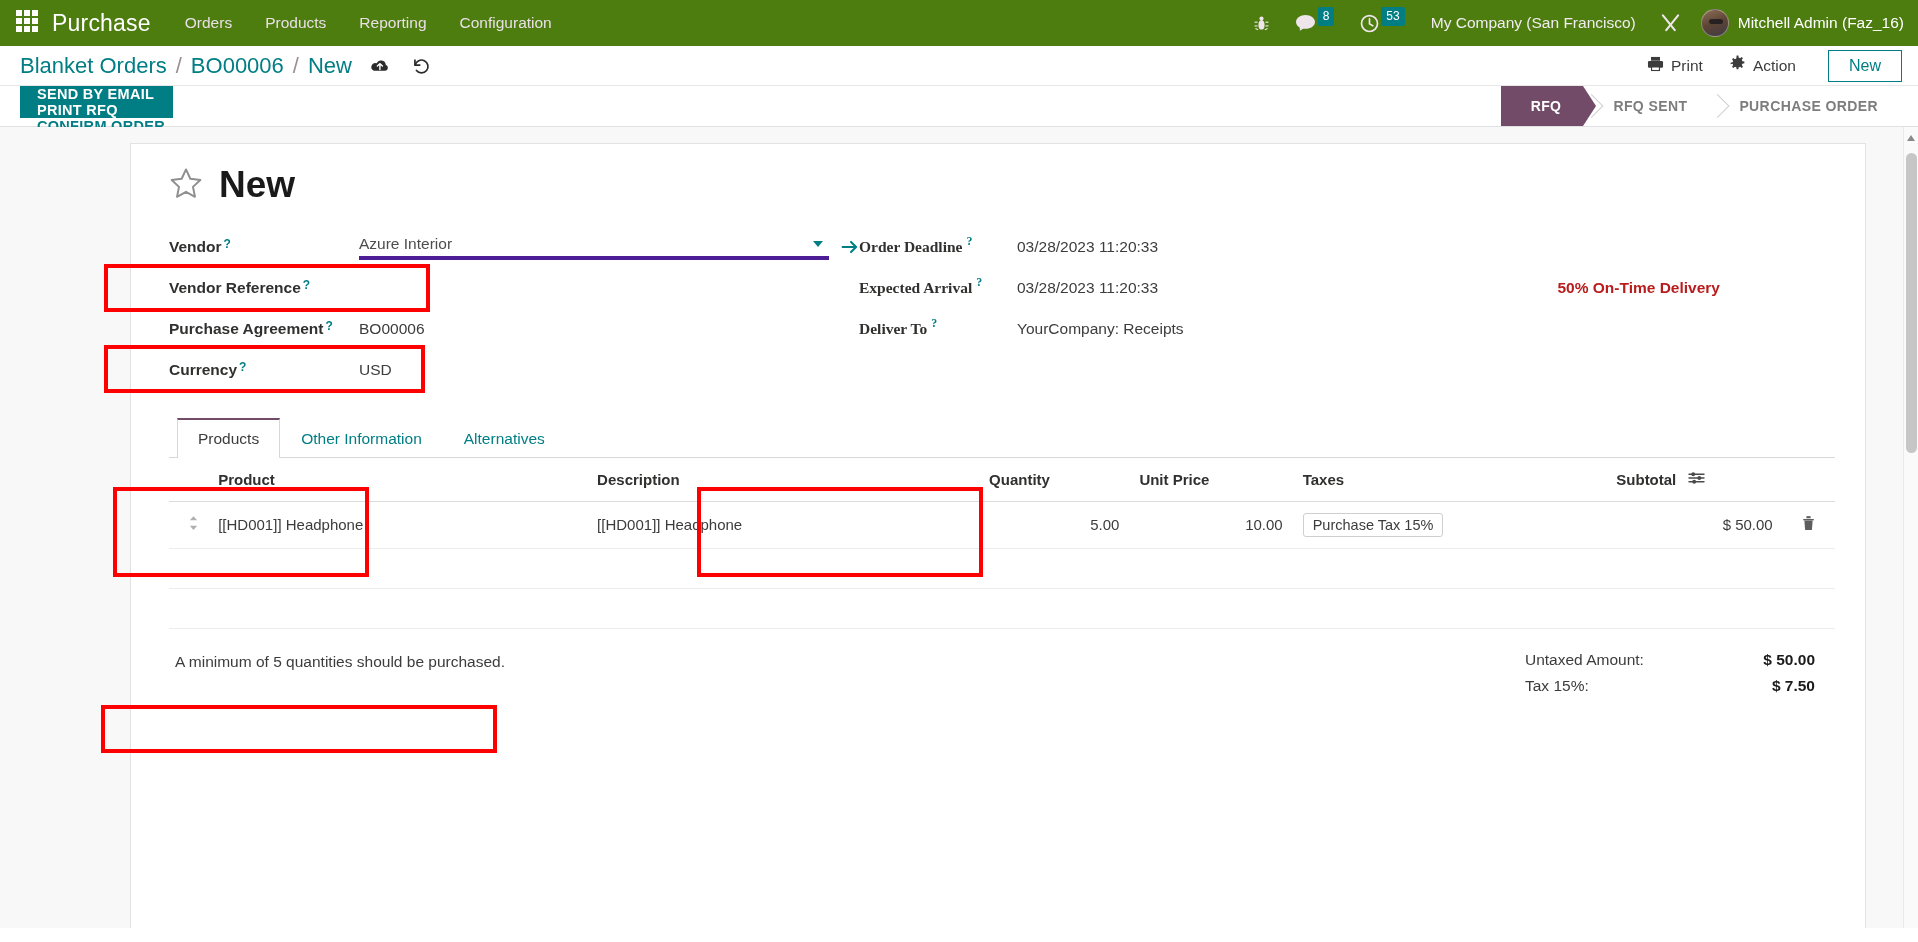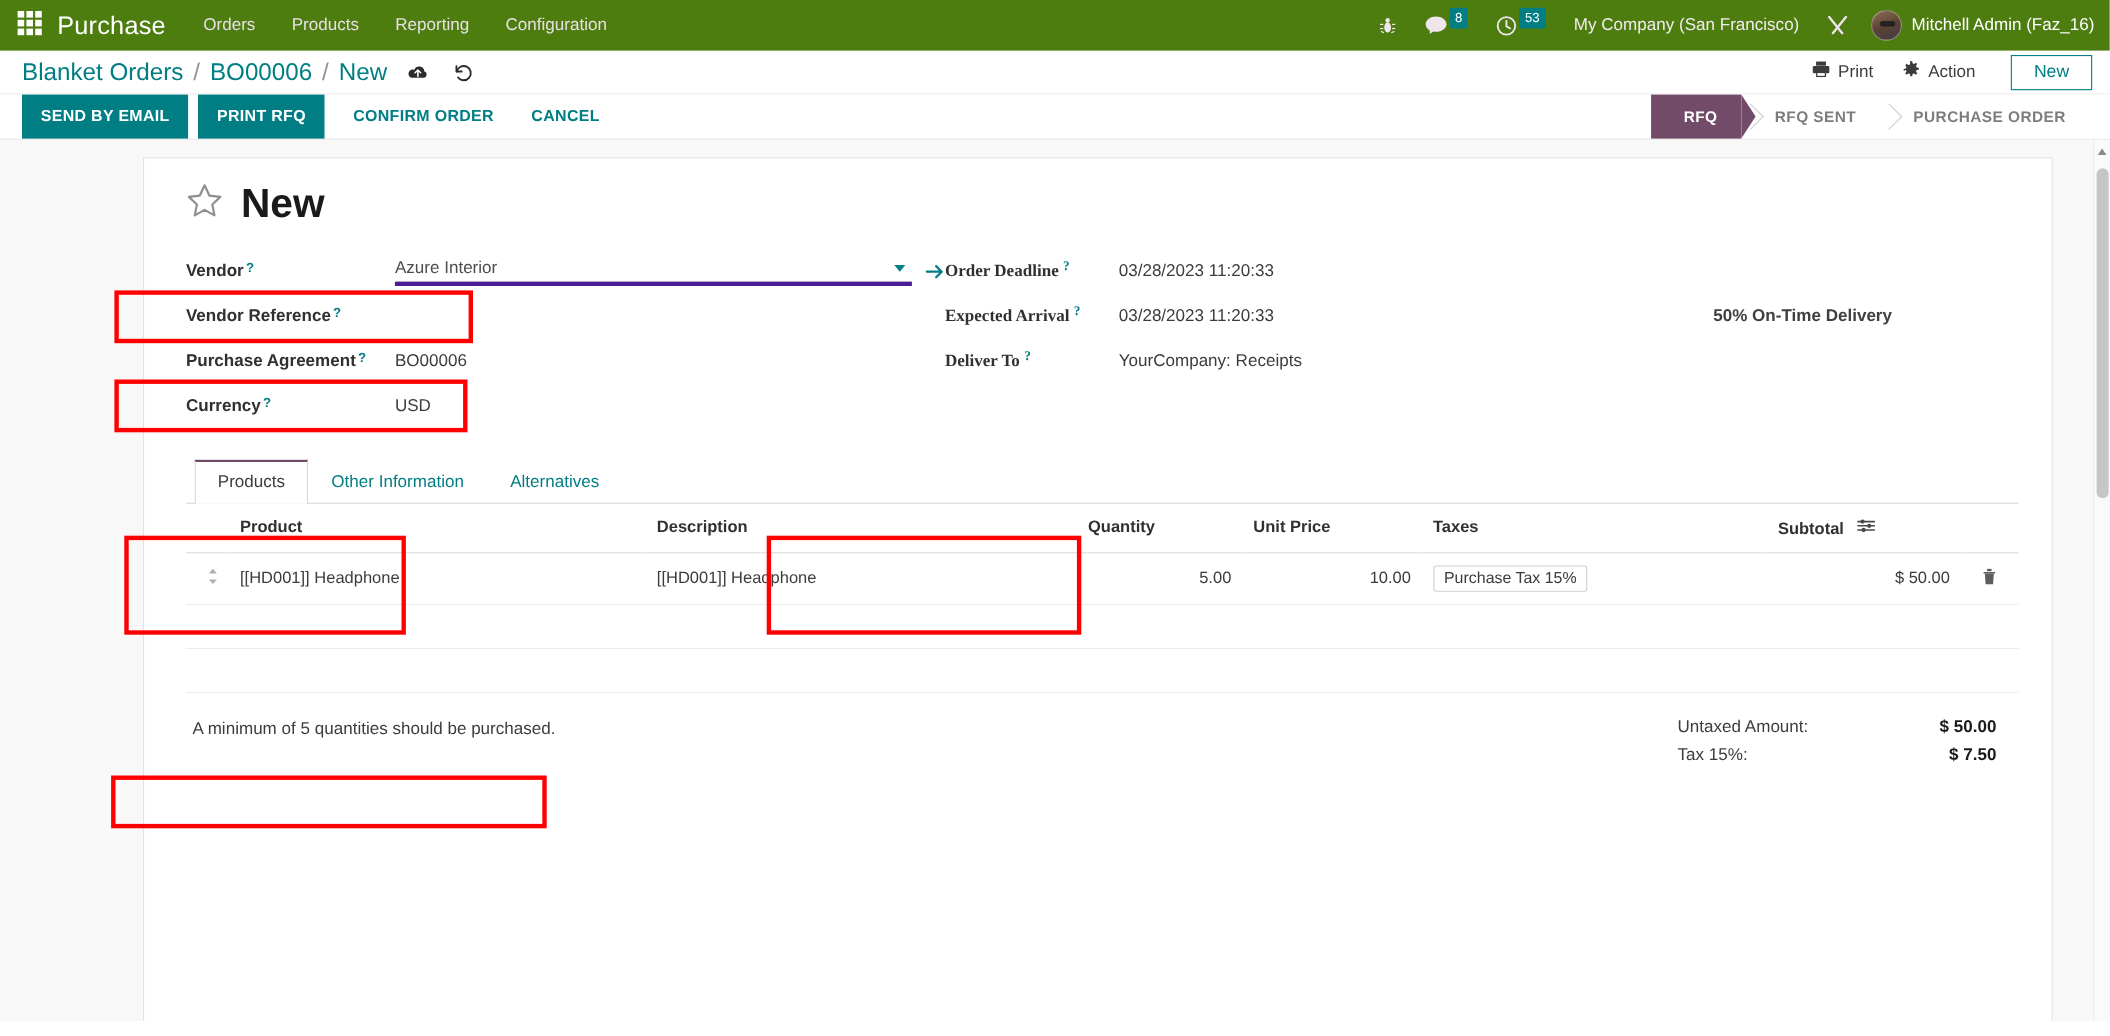--- a/index.html
+++ b/index.html
@@ -122,21 +122,21 @@
   }
 
   
   .statbar {
     height: 41px;
     background: #fff;
     display: flex;
     align-items: stretch;
     border-bottom: 1px solid #dee0e3;
   }
-  .act-btns { display: flex; align-items: stretch; padding-left: 20px; gap: 0; }
+  .act-btns { display: flex; align-items: stretch; padding-left: 20px; gap: 0; flex-direction: column; }
   .btn-primary {
     background: #017E84; color: #fff;
     font-size: 14.5px; font-weight: 700; letter-spacing: .3px;
     padding: 0 17px;
     display: inline-flex; align-items: center;
     border: none; cursor: pointer;
     margin-right: 9px;
   }
   .btn-link {
     background: transparent; color: #017E84;
@@ -224,21 +224,21 @@
     border-top: 6.5px solid #017E84;
     cursor: pointer;
   }
   .int-link { color: #017E84; margin-left: 12px; cursor: pointer; display: inline-flex; }
 
   .rlabel {
     font-size: 15.5px; font-weight: 700; color: #30302f;
     width: 158px; flex: 0 0 158px;
     display: flex; align-items: flex-start; gap: 4px; font-family: Liberation Serif, serif;
   }
-  .ontime { color: #404040; font-size: 15.5px; font-weight: 700; margin-left: auto; padding-right: 115px; cursor: pointer; }
+  .ontime { color: #b91c1c; font-size: 15.5px; font-weight: 700; margin-left: auto; padding-right: 115px; cursor: pointer; }
 
   
   .tabs { display: flex; margin-top: 26px; border-bottom: 1px solid #d8d8d8; padding-left: 8px; }
   .tab {
     font-size: 15.5px; color: #017E84;
     padding: 11px 20px 10px 20px;
     cursor: pointer;
     border: 1px solid transparent;
     border-bottom: none;
     position: relative; top: 1px;

